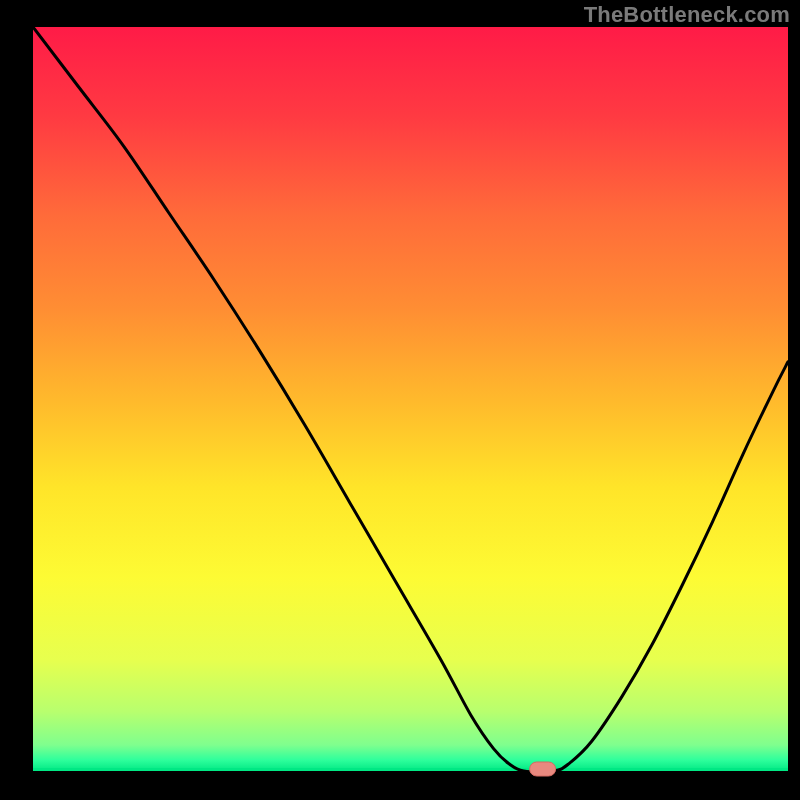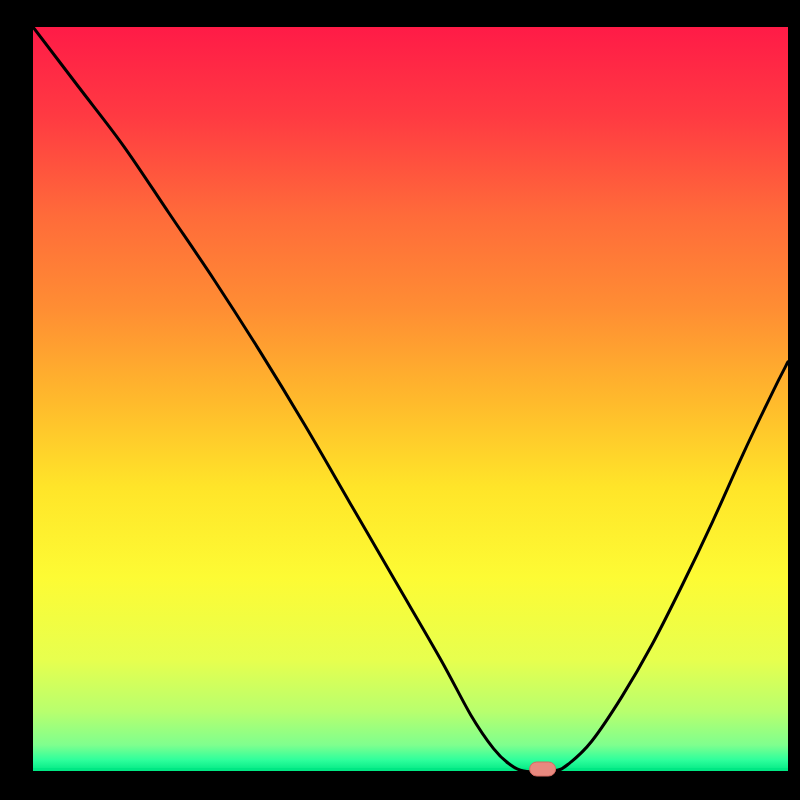--- a/index.html
+++ b/index.html
@@ -59,14 +59,15 @@
 
   <rect id="plot-bg" fill="url(#bg-grad)" x="33" y="27" width="755" height="744"></rect>
 
   <line id="baseline" stroke-width="3" x1="33" x2="788" y1="769.5" y2="769.5" stroke="#00e884"></line>
 
   <path id="curve" fill="none" stroke-width="3" stroke-linecap="round" clip-path="url(#plot-clip)" d="M 33 27 C 40.55 36.919999999999995, 63.199999999999996 66.67999999999996, 78.3 86.51999999999997 C 93.39999999999999 106.35999999999997, 108.5 124.96000000000001, 123.6 146.04000000000002 C 138.7 167.12000000000003, 153.8 190.68, 168.9 213 C 184 235.32, 199.1 257.02, 214.2 279.96 C 229.29999999999998 302.9, 244.4 326.46000000000004, 259.5 350.64000000000004 C 274.6 374.82000000000005, 289.70000000000005 399.61999999999995, 304.8 425.03999999999996 C 319.9 450.46, 335 477.12, 350.09999999999997 503.16 C 365.19999999999993 529.2, 380.29999999999995 555.24, 395.4 581.28 C 410.5 607.3199999999999, 428.11666666666673 637.0799999999999, 440.70000000000005 659.4 C 453.28333333333336 681.72, 462.09166666666664 700.32, 470.9 715.2 C 479.7083333333333 730.08, 487.2583333333333 740.62, 493.55 748.68 C 499.8416666666667 756.7399999999999, 503.6166666666667 759.8399999999999, 508.65 763.56 C 513.6833333333333 767.28, 516.2 769.76, 523.75 771 C 531.3 772.24, 546.4 772.24, 553.9499999999999 771 C 561.4999999999999 769.76, 562.7583333333332 768.52, 569.05 763.56 C 575.3416666666667 758.5999999999999, 582.8916666666667 752.4, 591.7 741.24 C 600.5083333333334 730.08, 611.8333333333334 712.72, 621.9 696.6 C 631.9666666666666 680.48, 642.0333333333333 663.12, 652.0999999999999 644.52 C 662.1666666666665 625.92, 672.2333333333332 605.46, 682.3 585 C 692.3666666666667 564.54, 702.4333333333334 543.46, 712.5 521.76 C 722.5666666666666 500.06, 732.6333333333332 476.49999999999994, 742.6999999999999 454.79999999999995 C 752.7666666666667 433.09999999999997, 765.3499999999999 407.06, 772.9 391.56 C 780.45 376.06, 785.4833333333333 366.76, 788 361.79999999999995" stroke="#000000"></path>
 
   <rect id="marker" rx="7" ry="7" x="529.625" y="762" width="26" height="14" fill="#e8897f" stroke="#d46a62" stroke-width="1"></rect>
 </svg>
 
+<div class="watermark">TheBottleneck.com</div>
 
 </div>
 
 </body></html>

